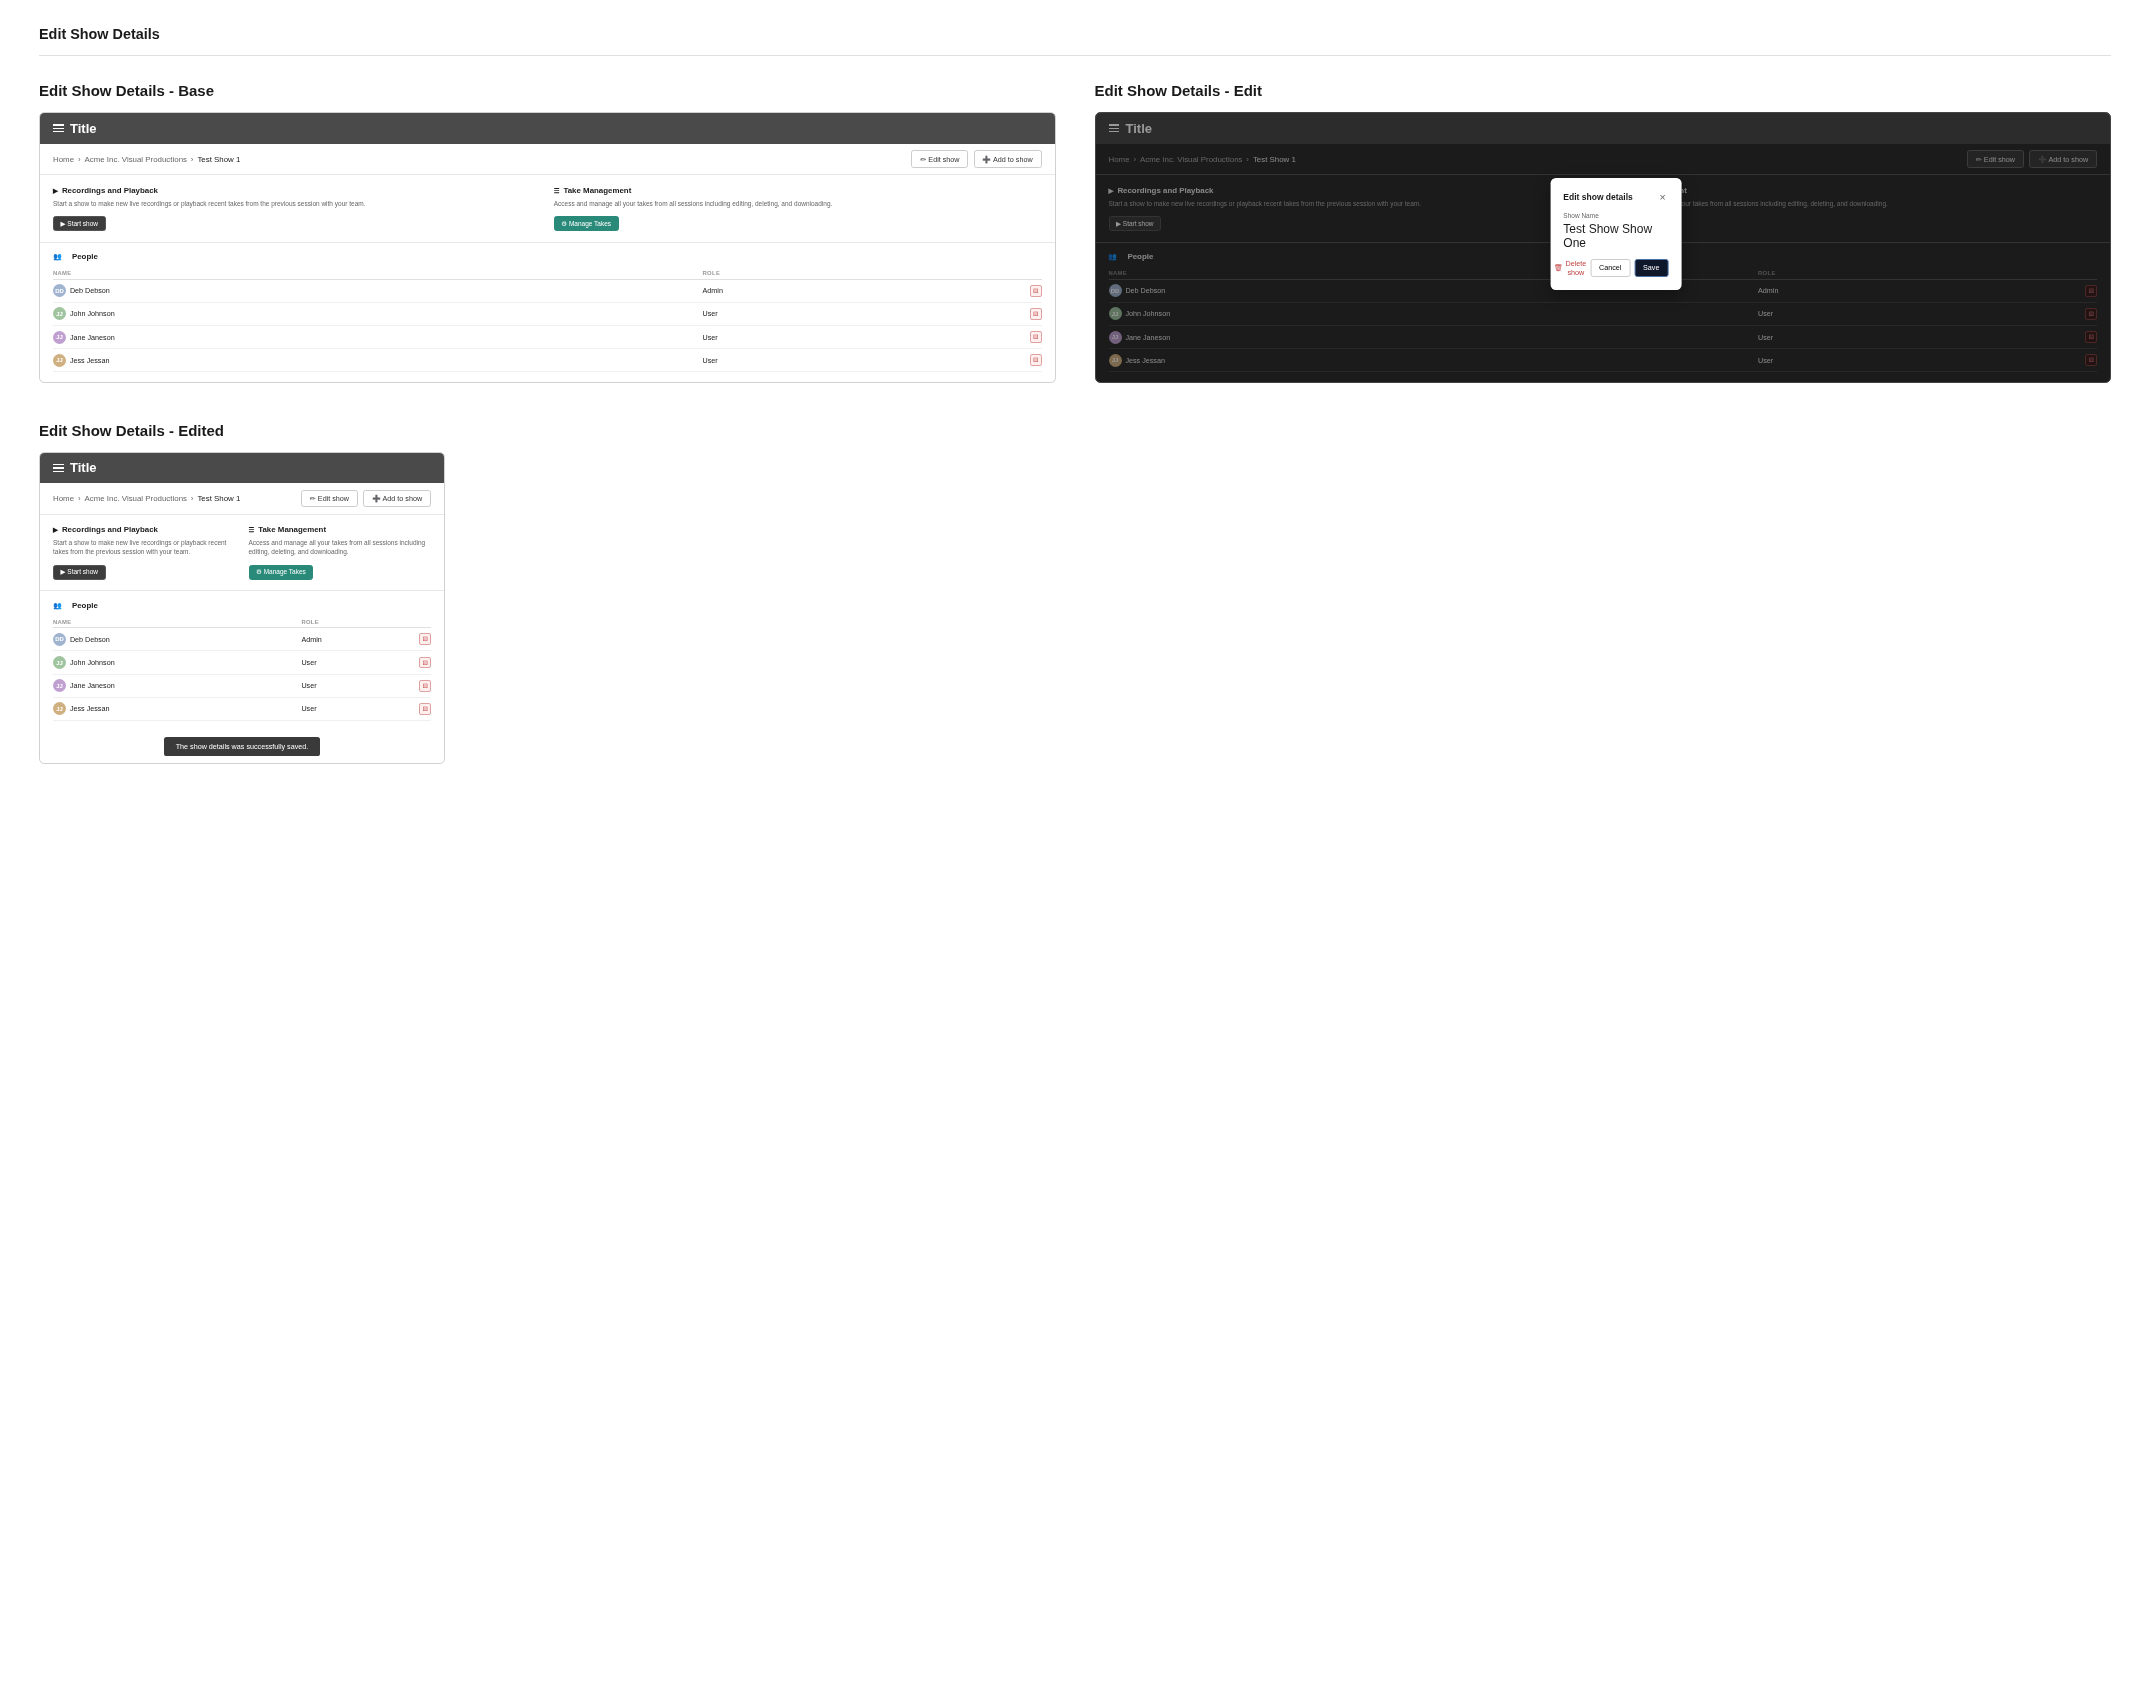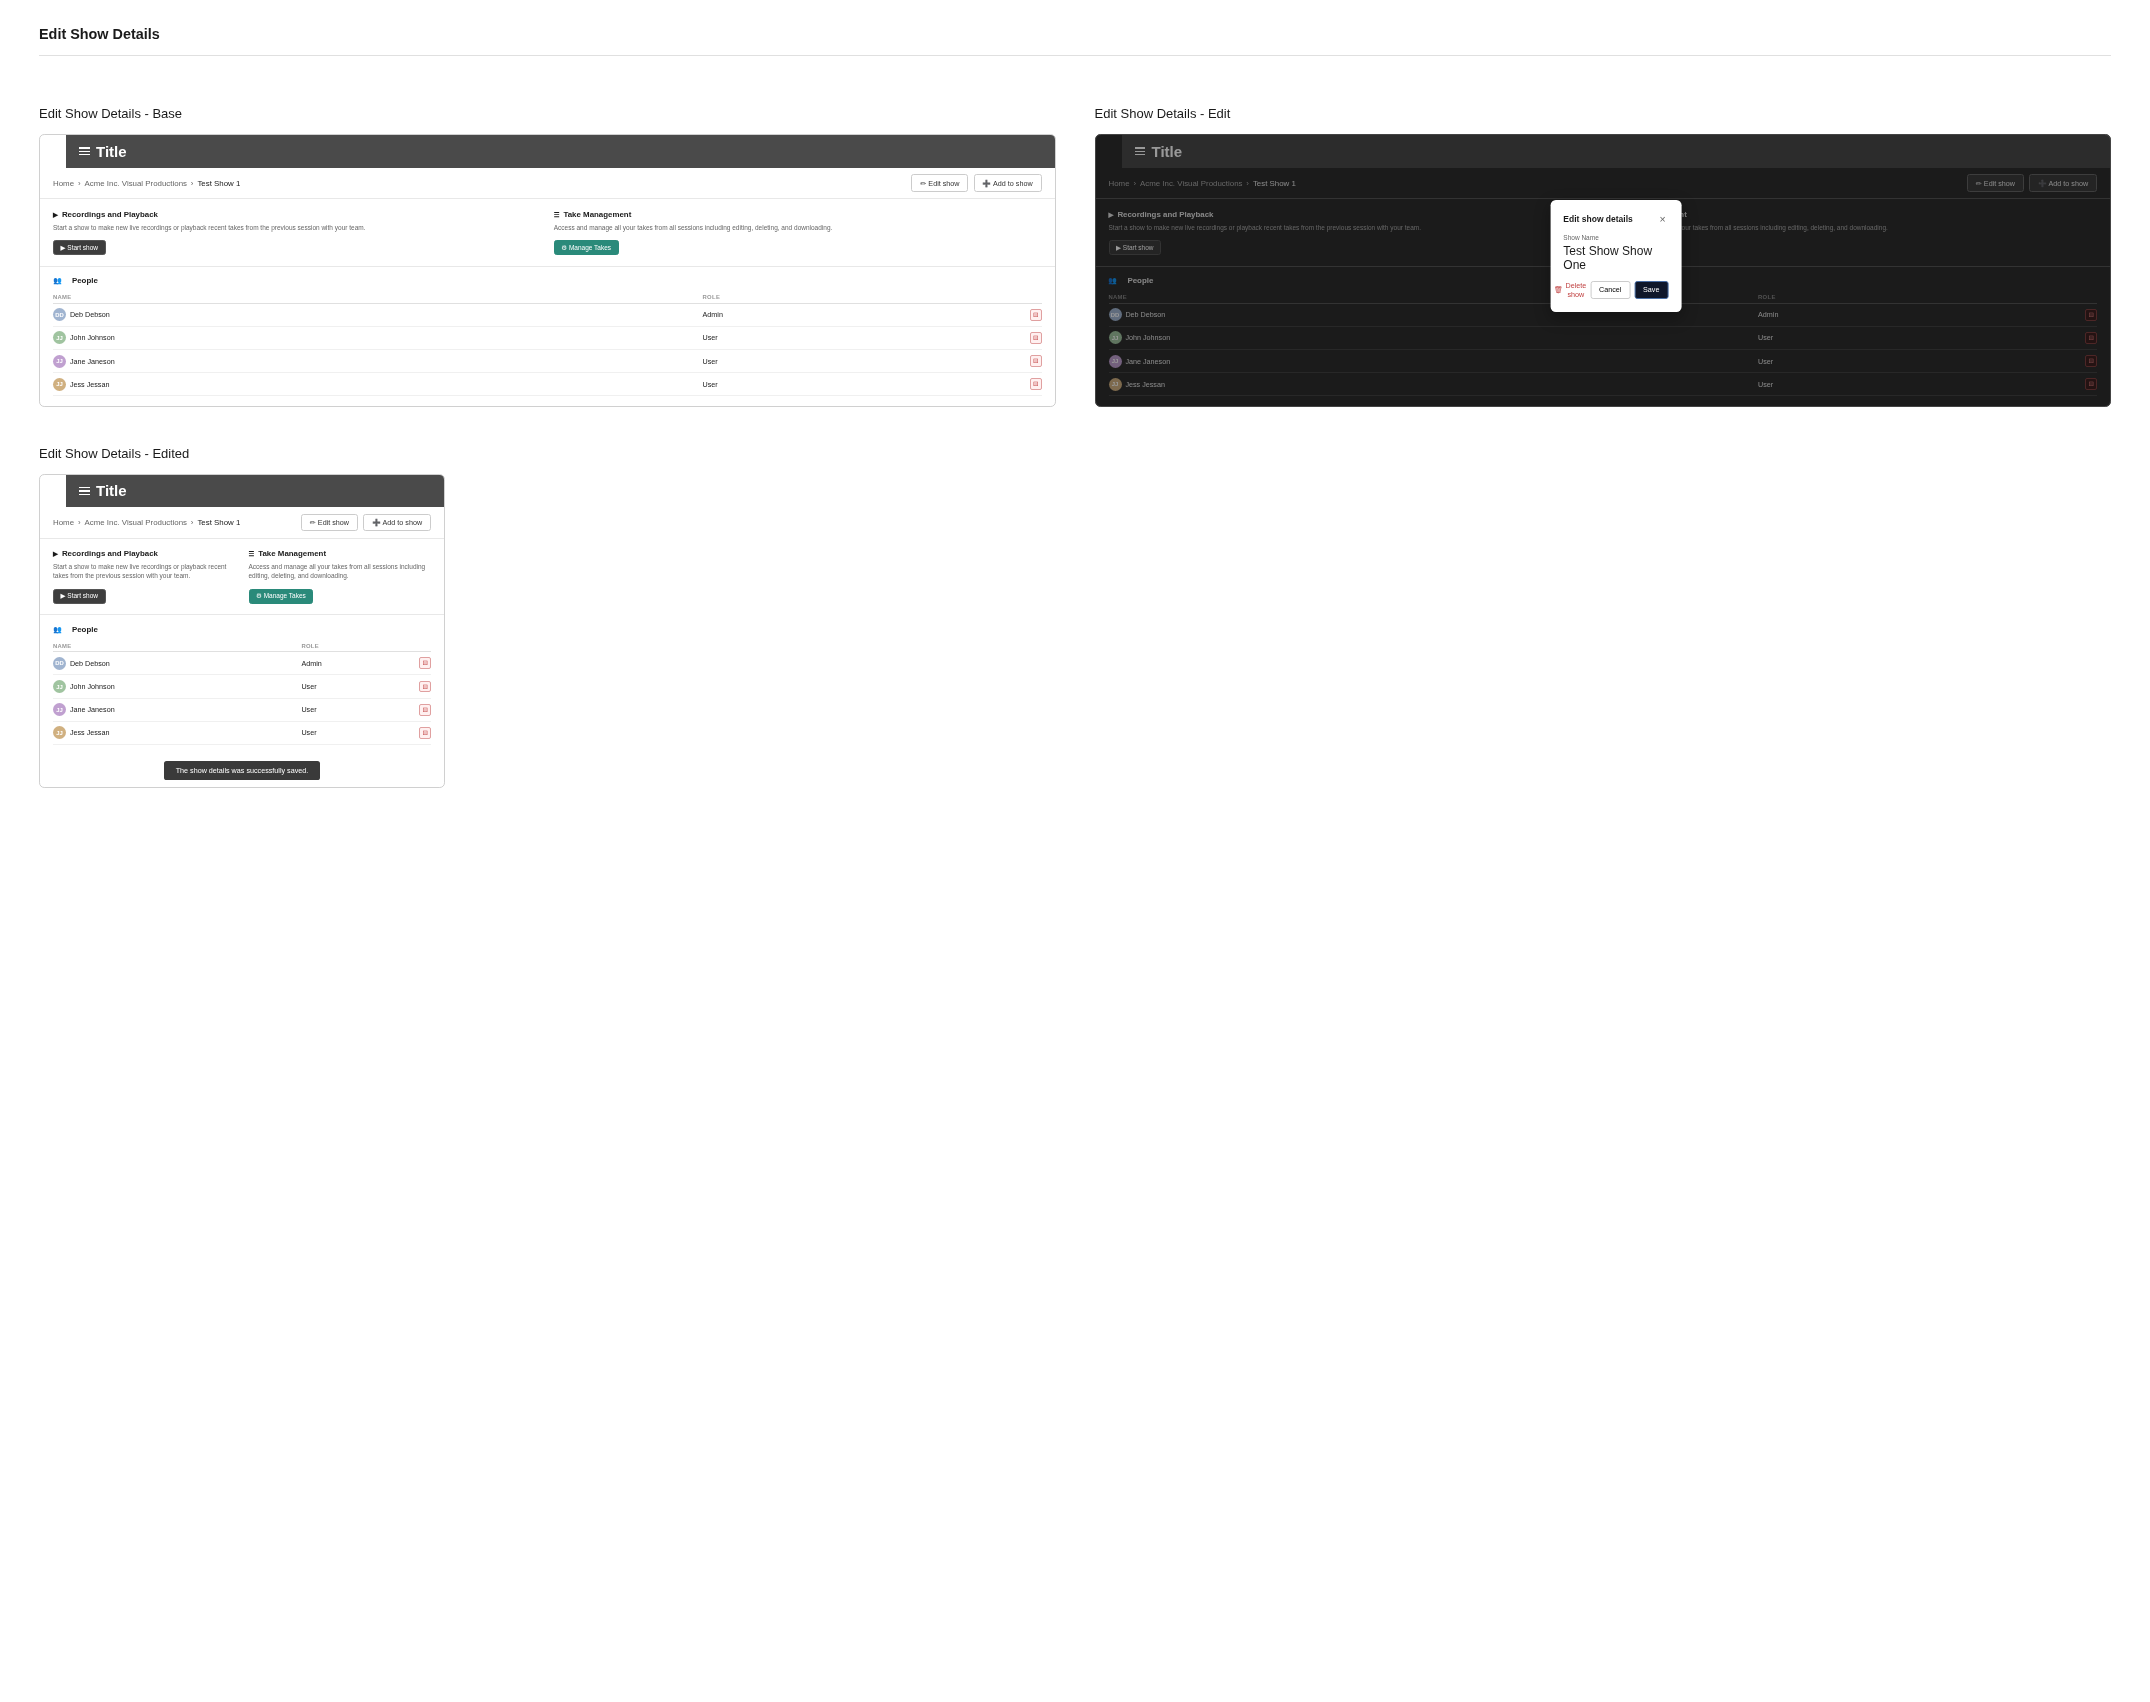--- a/index.html
+++ b/index.html
@@ -16,24 +16,23 @@
       margin-bottom: 13px;
     }
 
     .page-divider {
       border: none;
       border-top: 0.7px solid #e0e0e0;
       margin-bottom: 26px;
     }
 
     .section-label {
-      font-size: 13px;
-      font-weight: 400;
+      font-size: 15px;
+      font-weight: 700;
       margin-bottom: 13px;
-      margin-top: 24px;
     }
 
     .two-col {
       display: grid;
       grid-template-columns: 1fr 1fr;
       gap: 39px;
       margin-bottom: 39px;
     }
 
     .one-col {
@@ -54,23 +53,22 @@
       color: #e0e0e0;
     }
 
     .card-header {
       background: #4a4a4a;
       color: #fff;
       padding: 7.9px 13px;
       display: flex;
       align-items: center;
       gap: 6.5px;
-      font-size: 15px;
+      font-size: 13px;
       font-weight: 600;
-      margin-left: 26px;
     }
 
     .card-header .hamburger {
       display: flex;
       flex-direction: column;
       gap: 2px;
       cursor: pointer;
     }
 
     .card-header .hamburger span {

